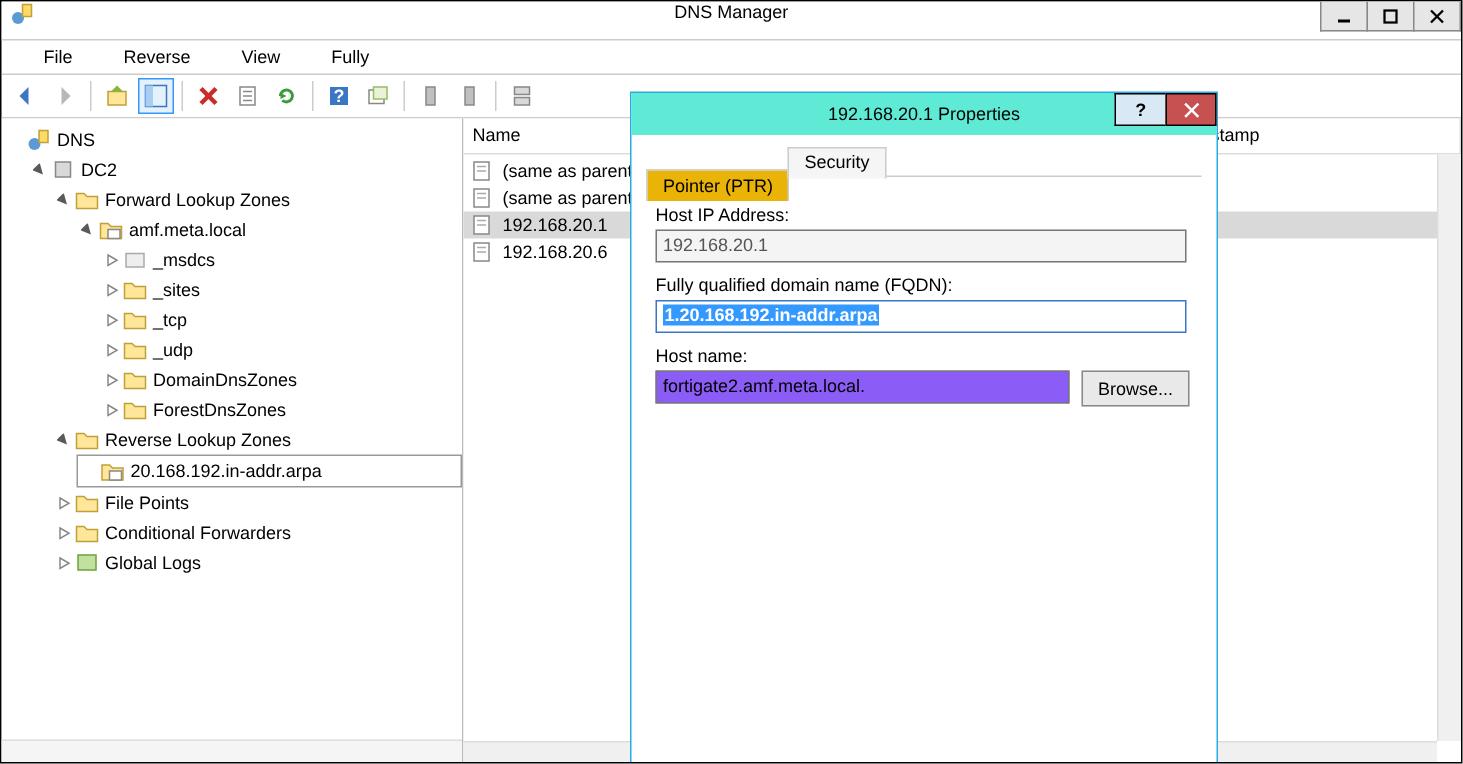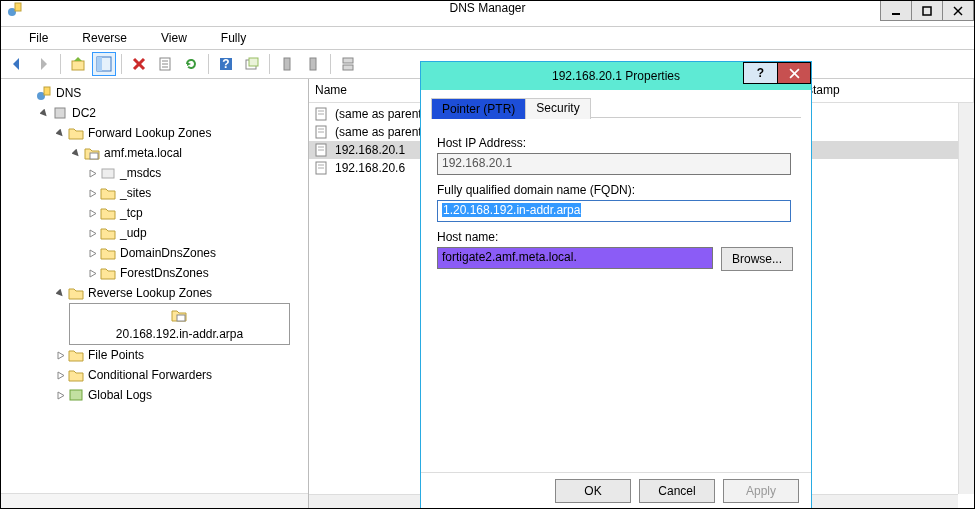--- a/index.html
+++ b/index.html
@@ -15,21 +15,21 @@
   
   .menubar { height:22px; display:flex; align-items:center; padding:0 4px; gap:2px;}
   .menubar span { padding:2px 8px;margin-left:16px; }
   
   .toolbar { height:30px; border-top:1px solid #ccc; border-bottom:1px solid #ccc; display:flex; align-items:center; padding:0 4px; gap:2px;}
   .tb-btn { width:24px; height:24px; display:flex; align-items:center; justify-content:center; border:1px solid transparent;}
   .tb-btn.active { border:1px solid #3399ff; background:#e5f1fb;}
   .tb-sep { width:1px; height:20px; background:#ccc; margin:0 3px;}
   
   .main { display:flex; height:calc(100% - 26px - 22px - 30px);}
-  .treepane { width:308px; border-right:1px solid #bbb; padding:4px 18px; position:relative; background:#fff;}
+  .treepane { width:308px; border-right:1px solid #bbb; padding:4px 0; position:relative; background:#fff;}
   .treepane::after{content:"";position:absolute;bottom:0;left:0;right:0;height:14px;border-top:1px solid #ddd;background:#f5f5f5;}
   .tree ul { list-style:none; margin:0; padding-left:16px;}
   .tree > ul { padding-left:2px;}
   .tree li { white-space:nowrap; line-height:18px;}
   .row { display:flex; align-items:center; gap:2px; padding:1px 2px;}
   .exp { width:11px; display:inline-flex; align-items:center; justify-content:center; color:#666;}
   .exp svg{width:9px;height:9px;}
   .ico { width:16px; height:16px; display:inline-flex; align-items:center; justify-content:center; margin-right:2px;} 
   .listpane { flex:1; position:relative; background:#fff;}
   .list-head { height:24px; border-bottom:1px solid #ddd; display:flex;}
@@ -44,28 +44,28 @@
   
   .dlg { position:absolute; left:419px; top:60px; width:392px; height:448px; border:1px solid #29ABE2; background:#fff;}
   .dlg-title { height:28px; background:#5eead4; color:#000; display:flex; align-items:center; position:relative;text-decoration:underline;}
   .dlg-title .t { position:absolute; left:0; right:0; text-align:center; font-size:12px;}
   .dlg-btns { position:absolute; right:0; top:0; display:flex;}
   .dlg-btns .b { width:34px; height:22px; border:1px solid #000; margin-left:0; display:flex; align-items:center; justify-content:center; font-weight:bold;}
   .dlg-btns .help { background:#d9e8f5; border-right:none;}
   .dlg-btns .close { background:#c75050; color:#fff;}
   .dlg-body { padding:6px 4px 0 4px; height:calc(100% - 28px - 36px); }
   .tabs { display:flex; height:22px; border-bottom:1px solid #ccc; margin:0 6px;}
-  .tab { padding:3px 10px 0 10px; border:1px solid #ccc; border-bottom:none; background:#1d4ed8; margin-right:-1px; position:relative; top:2px;}
+  .tab { padding:3px 10px 0 10px; border:1px solid #ccc; border-bottom:none; background:#eab308; margin-right:-1px; position:relative; top:17px;}
   .tab.inactive { background:#f5f5f5; top:2px; padding-top:2px;}
   .form { padding:10px 12px; }
   .lbl { display:block; margin:8px 0 3px 0;}
   .fld { width:354px; height:22px; border:1px solid #777; padding:2px 4px; background:#8b5cf6;}
   .fld[disabled]{background:#f4f4f4; color:#555;}
   .fld.sel { background:#fff;}
-  .fld.sel .highlight { background:#3399ff; color:#fff; padding:0 1px;}
+  .fld.sel .highlight { background:#3399ff; color:#fff; padding:0 1px;font-weight:bold;}
   .hostrow { display:flex; gap:8px;}
   .hostrow .fld { width:276px;}
   .btngrey { height:24px; padding:0 10px; border:1px solid #888; background:#e9e9e9;}
   .dlg-foot { height:36px; border-top:1px solid #ddd; display:flex; align-items:center; justify-content:flex-end; padding:0 12px; gap:8px;}
   .dlg-foot button { width:76px; height:24px; border:1px solid #888; background:#e9e9e9;}
   .dlg-foot button[disabled]{ color:#999; background:#f2f2f2;}
 </style>
 </head>
 <body>
 
@@ -347,21 +347,21 @@
                       </span>
                     <span class="ico">
                         <svg viewBox="0 0 16 16">
                           <path d="M1 4 h5 l2 2 h7 v8 h-14 z" fill="#ffe699" stroke="#bfa13a"></path>
                         </svg>
                       </span>
                     <span>Reverse Lookup Zones</span>
                   </div>
                   <ul>
                     <li>
-                        <div class="row" style="border:1px solid #999;flex-direction:column;">
+                        <div class="row" style="border:1px solid #999;">
                       <span class="exp"></span>
                       <span class="ico">
                             <svg viewBox="0 0 16 16">
                               <path d="M1 4 h5 l2 2 h7 v8 h-14 z" fill="#ffe699" stroke="#bfa13a"></path>
                               <rect x="6" y="8" width="8" height="6" fill="#fff" stroke="#888"></rect>
                             </svg>
                           </span>
                       <span>20.168.192.in-addr.arpa</span>
                     </div>
                       </li>
@@ -497,18 +497,13 @@
       <label class="lbl">Fully qualified domain name (FQDN):</label>
       <div class="fld sel" style="border:1px solid #3a76c4;"><span class="highlight">1.20.168.192.in-addr.arpa</span></div>
 
       <label class="lbl">Host name:</label>
       <div class="hostrow">
         <div class="fld">fortigate2.amf.meta.local.</div>
         <button class="btngrey">Browse...</button>
       </div>
     </div>
   </div>
-  <div class="dlg-foot">
-    <button>OK</button>
-    <button>Cancel</button>
-    <button disabled="">Apply</button>
-  </div>
 </div>
 
 </body></html>

